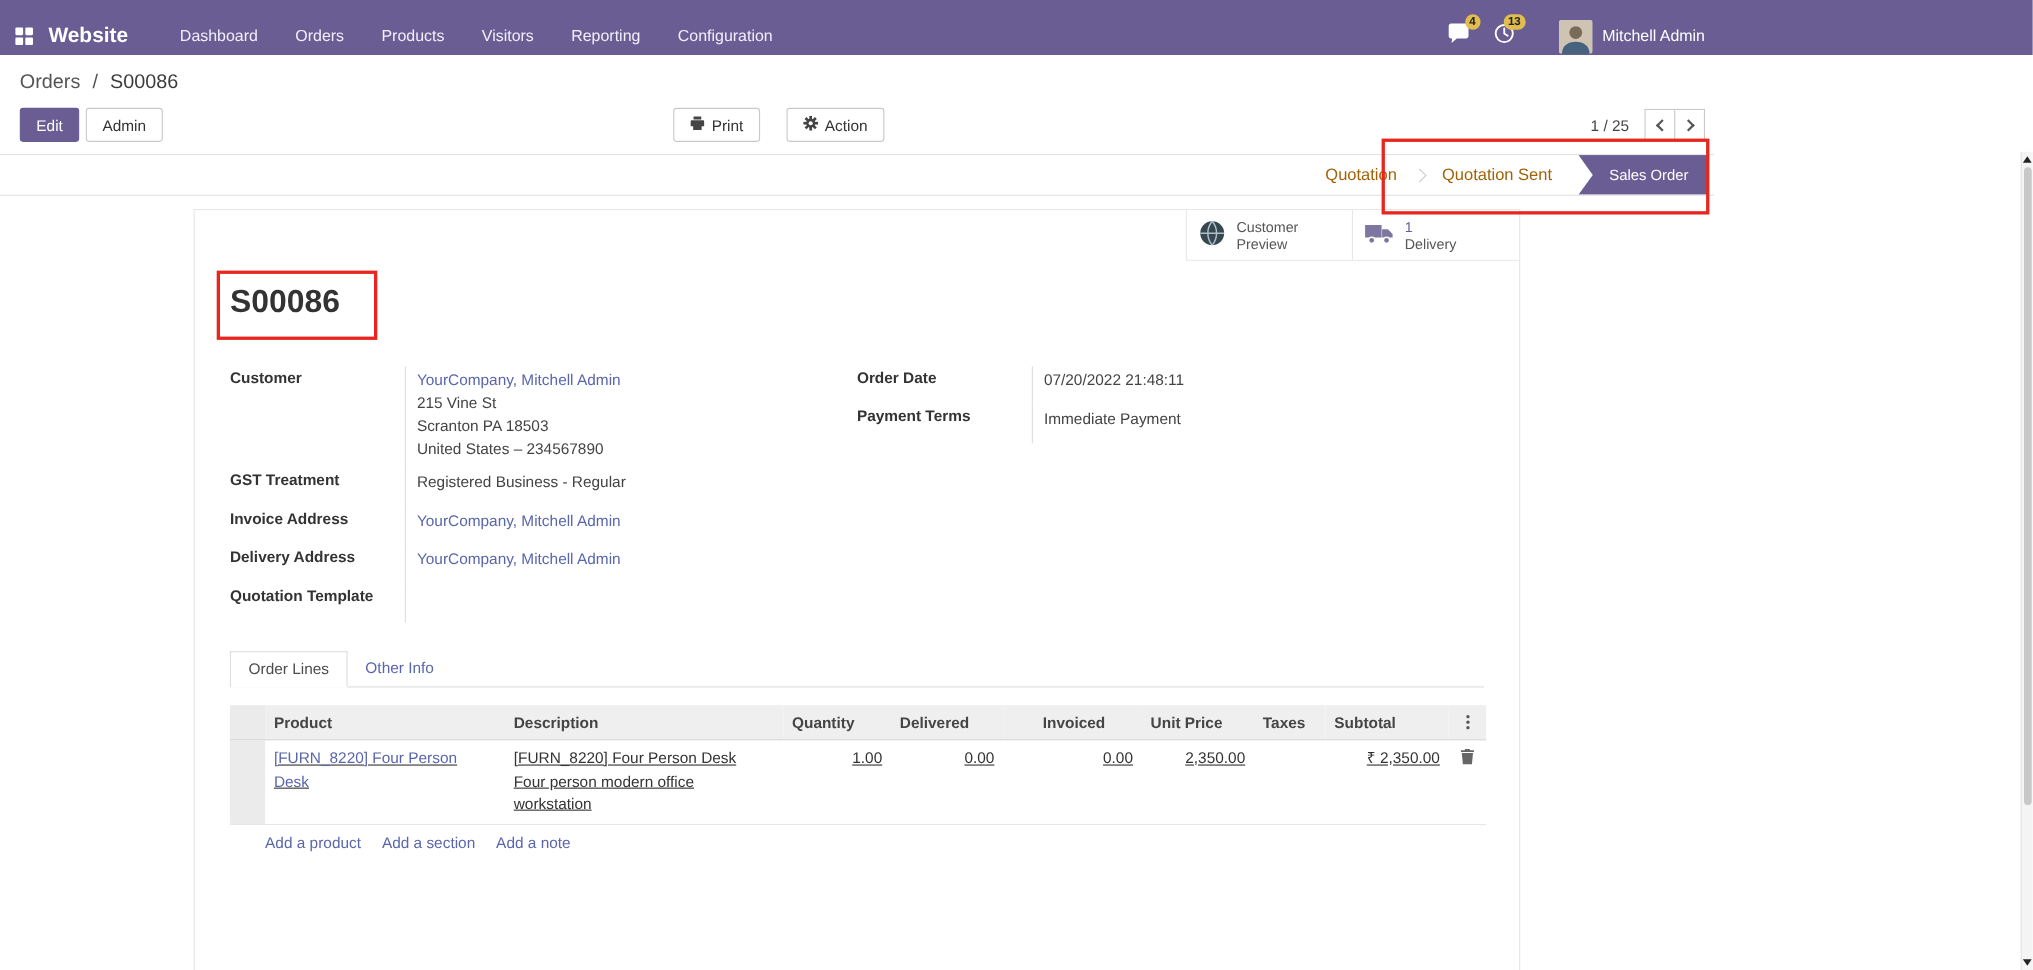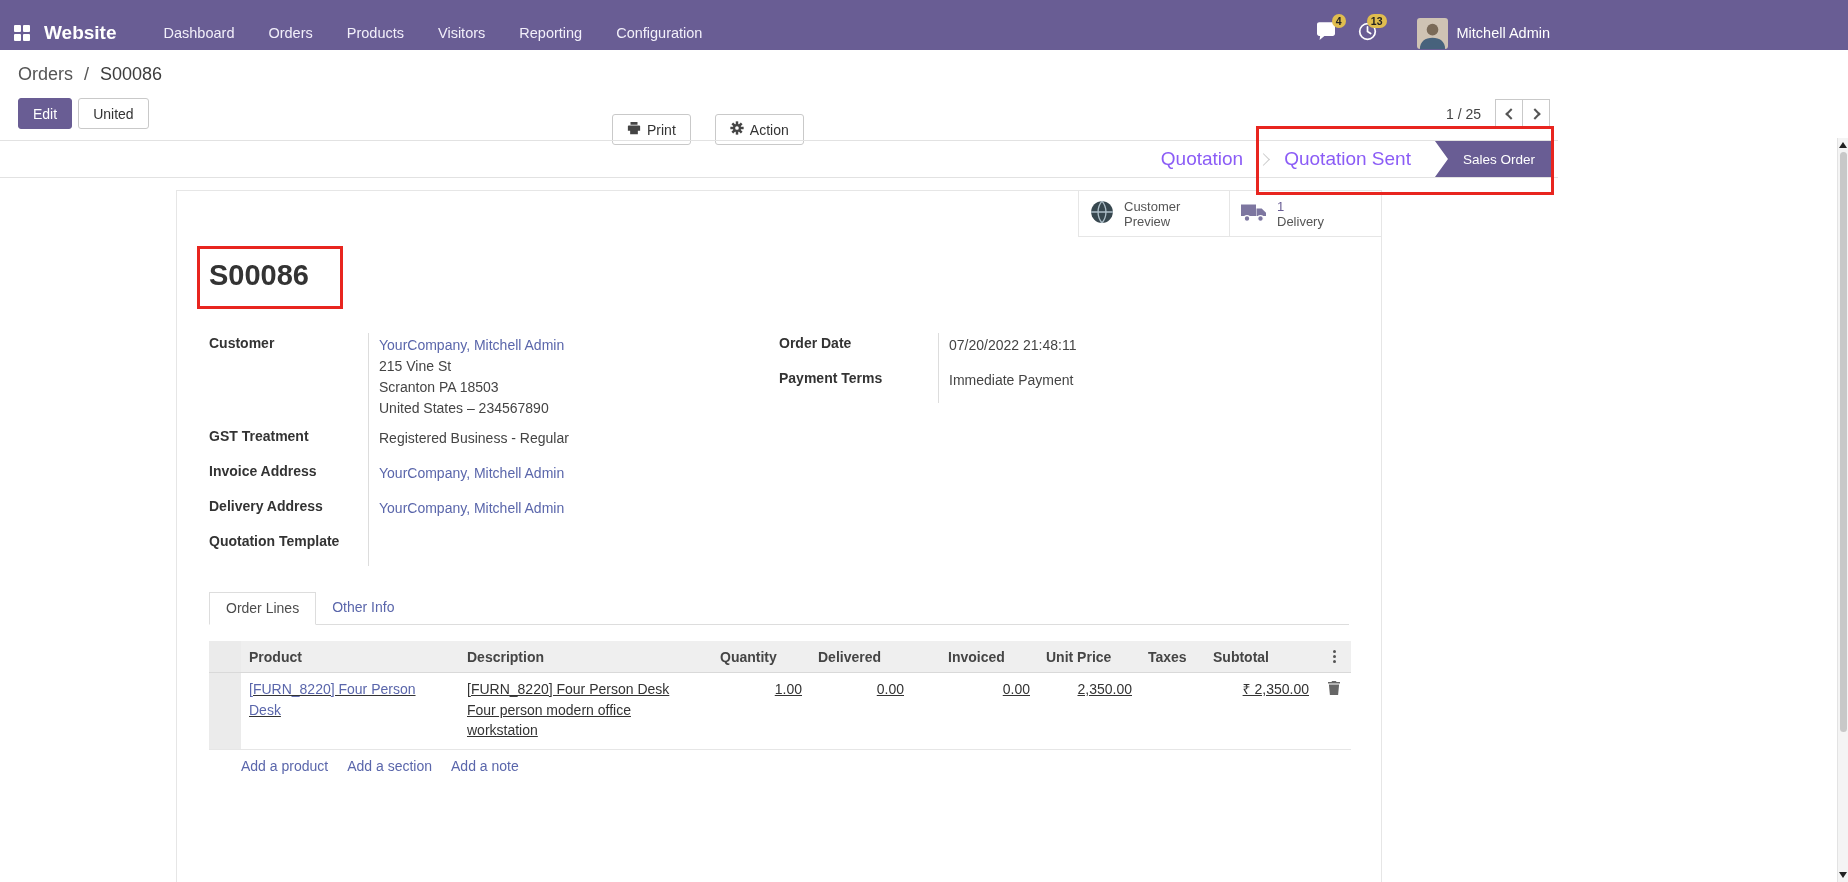--- a/index.html
+++ b/index.html
@@ -40,37 +40,37 @@
   .bc-sep { color:#555; margin:0 6px; }
   .bc-current { color:#3c3c3c; }
 
   .control-row { position:relative; padding:0 8px 0 18px; margin-top:10px; height:31px;
     display:flex; align-items:center; }
   .btn { height:31px; padding:0 14px; font-size:14px; background:#fff; border:1px solid #c9c9c9;
     border-radius:3px; color:#333; cursor:pointer; display:inline-flex; align-items:center; gap:6px;
     font-family:"Liberation Sans", sans-serif; }
   .btn-primary { background:var(--primary); border-color:var(--primary); color:#fff; }
   .cp-left { display:flex; gap:6px; }
-  .cp-center { position:absolute; left:612px; top:16px; display:flex; gap:24px;justify-content:space-between; }
+  .cp-center { position:absolute; left:612px; top:0; display:flex; gap:24px;justify-content:space-between; }
   .cp-right { margin-left:auto; display:flex; align-items:center; gap:14px; }
   .pager-text { font-size:14px; color:#444; }
   .pager-group { display:flex; }
   .pager-btn { width:28px; height:29px; background:#fff; border:1px solid #c9c9c9; cursor:pointer;
     display:flex; align-items:center; justify-content:center; }
   .pager-btn + .pager-btn { margin-left:-1px; }
   .chev { width:8px; height:8px; border-top:2px solid #555; border-right:2px solid #555; display:block; }
   .chev-left { transform:rotate(-135deg); margin-left:3px; }
   .chev-right { transform:rotate(45deg); margin-right:3px; }
 
   .toolbar-row { position:relative; margin-top:11px; height:38px; border-top:1px solid var(--border);
     border-bottom:1px solid var(--border); display:flex; align-items:center; padding-left:25px; }
   .tb-left { display:flex; gap:8px; }
   .btn-sm { height:30px; }
   .statusbar { position:absolute; right:5px; top:0; height:36px; display:flex; align-items:center; }
-  .status { color:#8b5cf6; font-size:19px; padding:0 14px; cursor:pointer; }
+  .status { color:#a16207; font-size:15px; padding:0 14px; cursor:pointer; }
   .status-sep { width:9px; height:9px; border-top:1px solid #ccc; border-right:1px solid #ccc;
     transform:rotate(45deg); margin:0 2px; }
   .status-active { background:var(--primary); color:#fff; height:36px; display:flex; align-items:center;
     padding:0 18px 0 28px; margin-left:10px; font-size:13.5px; cursor:pointer;
     clip-path:polygon(0 0, 100% 0, 100% 100%, 0 100%, 13px 50%); }
 
   
   .sheet { position:relative; width:1206px; margin:12px auto 0; border:1px solid #e6e6e6;
     border-bottom:none; background:#fff; min-height:700px; }
   .smart-buttons { position:absolute; top:0; right:0; display:flex; border-left:1px solid #e6e6e6;
@@ -193,21 +193,21 @@
 
   <div class="breadcrumb-row">
     <a class="bc-parent">Orders</a>
     <span class="bc-sep">/</span>
     <span class="bc-current">S00086</span>
   </div>
 
   <div class="control-row">
     <div class="cp-left">
       <button class="btn btn-primary">Edit</button>
-      <button class="btn">United</button>
+      <button class="btn">Admin</button>
     </div>
     <div class="cp-center">
       <button class="btn">
         <span>
           <svg width="14" height="14" viewBox="0 0 16 16">
               <path fill="#444" d="M4 1h8v3.2H4zM2 5h12c.6 0 1 .4 1 1v5.2h-2.6V15H3.6v-3.8H1V6c0-.6.4-1 1-1zm3.1 7.4h5.8v1.8H5.1z"></path>
             </svg>
         </span>
         <span>Print</span>
       </button>

